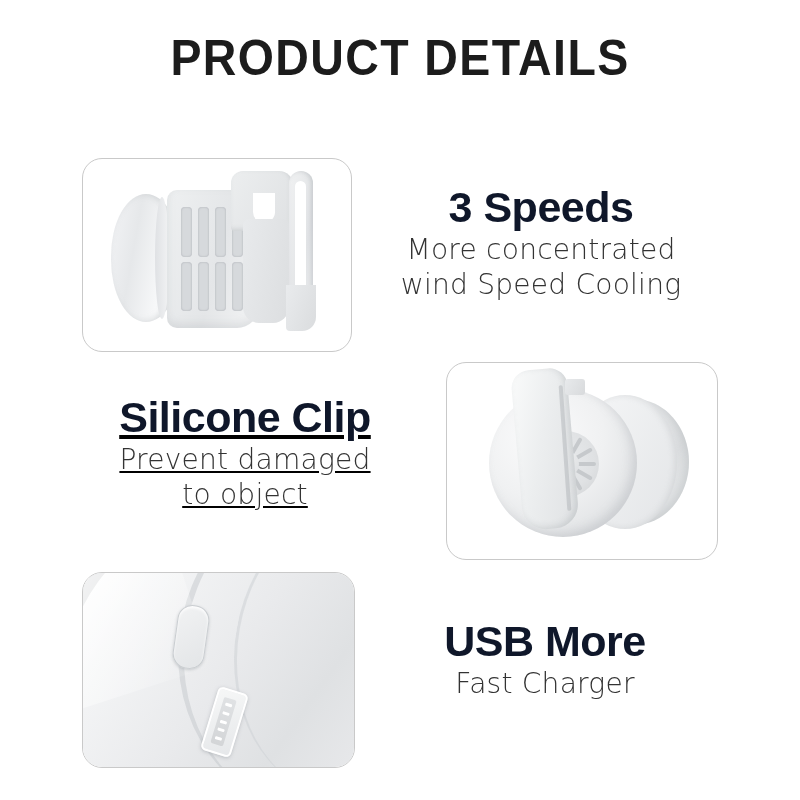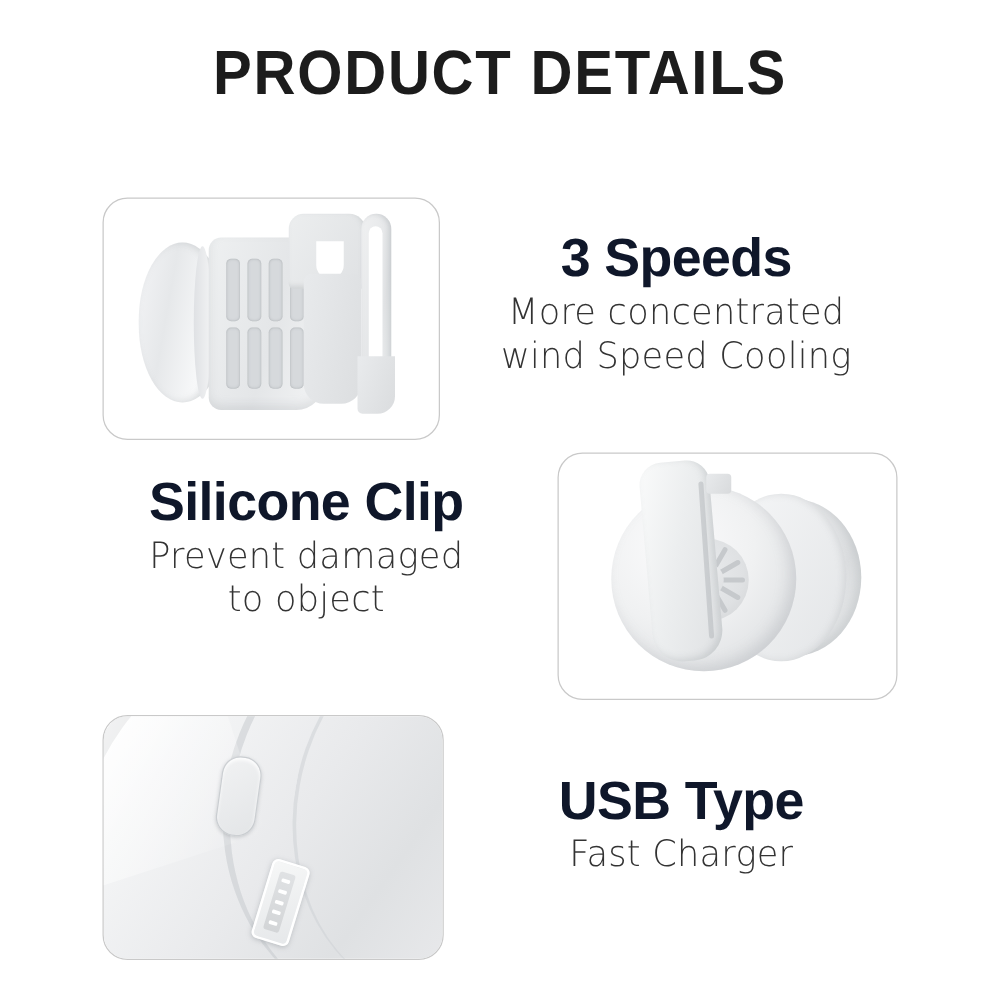--- a/index.html
+++ b/index.html
@@ -405,21 +405,21 @@
   </div>
 
   <div class="feature-text" style="left:366px; top:182px; width:350px;">
     <div class="feature-title">3 Speeds</div>
     <div class="feature-sub">
       <span>More concentrated</span>
       <span>wind Speed Cooling</span>
     </div>
   </div>
 
-  <div class="feature-text" style="left:60px; top:377px; width:370px;">
+  <div class="feature-text" style="left:60px; top:392px; width:370px;text-decoration:underline;">
     <div class="feature-title">Silicone Clip</div>
     <div class="feature-sub">
       <span>Prevent damaged</span>
       <span>to object</span>
     </div>
   </div>
 
   <div class="photo-card" style="left:446px; top:362px; width:272px; height:198px;">
     <div class="stage">
       <div class="c2-backdisc"></div>
@@ -461,19 +461,19 @@
             <i></i>
             <i></i>
             <i></i>
             <i></i>
         </div>
       </div>
     </div>
   </div>
 
   <div class="feature-text" style="left:380px; top:616px; width:330px;">
-    <div class="feature-title">USB Type</div>
+    <div class="feature-title">USB More</div>
     <div class="feature-sub">
       <span>Fast Charger</span>
     </div>
   </div>
 
 </div>
 
 </body></html>

